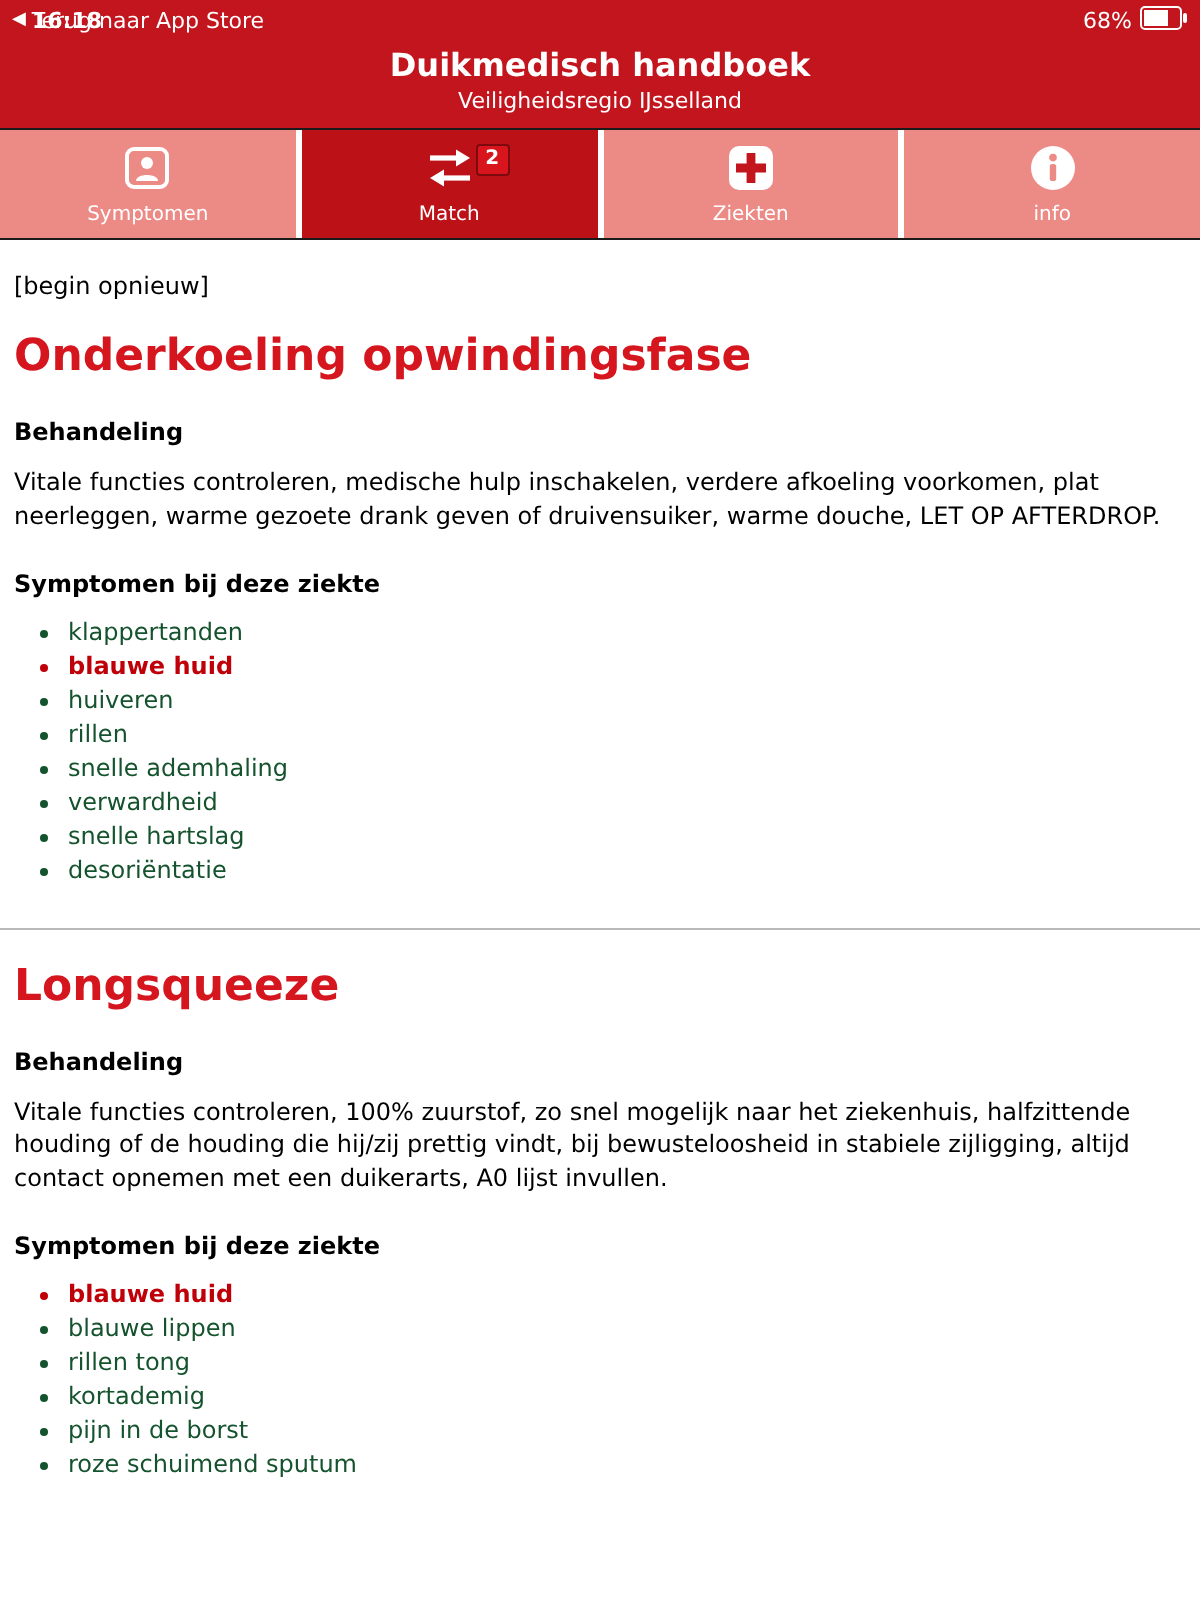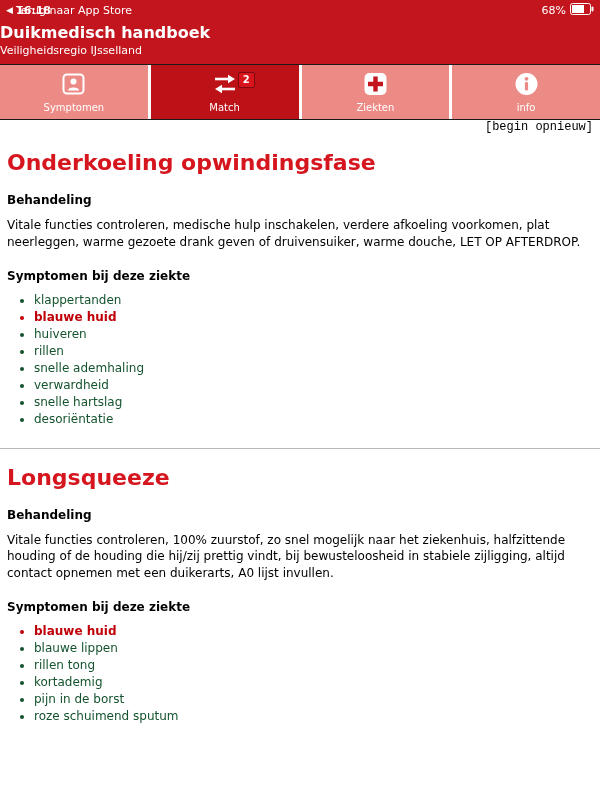--- a/index.html
+++ b/index.html
@@ -15,35 +15,35 @@
   .screen{width:600px;height:800px;background:#fff;margin:0 auto;overflow:hidden;display:flex;flex-direction:column;}
 
   
   .statusbar{height:20px;background:var(--primary-red);color:#fff;display:flex;align-items:center;justify-content:space-between;padding:0 6px;font-size:11px;position:relative;flex:0 0 auto;}
   .sb-left{display:flex;align-items:center;gap:3px;cursor:pointer;}
   .sb-back-icon{font-size:9px;line-height:1;}
   .sb-time{position:absolute;left:16px;right:0;text-align:left;font-weight:bold;pointer-events:none;}
   .sb-right{display:flex;align-items:center;gap:4px;z-index:1;}
 
   
-  .header{background:var(--primary-red);color:#fff;padding:3px 0 7px;flex:0 0 auto;}
+  .header{background:var(--primary-red);color:#fff;text-align:center;padding:3px 0 7px;flex:0 0 auto;}
   .header-title{font-size:16px;font-weight:bold;}
   .header-subtitle{font-size:11px;margin-top:2px;}
 
   
   .tabbar{display:flex;background:#fff;gap:3px;height:56px;border-top:1px solid #1a1a1a;border-bottom:1px solid #1a1a1a;flex:0 0 auto;}
   .tab{flex:1;background:var(--tab-pink);color:#fff;display:flex;flex-direction:column;align-items:center;justify-content:center;gap:5px;cursor:pointer;}
   .tab.active{background:var(--active-red);}
   .tab-icon-wrap{position:relative;height:26px;display:flex;align-items:center;}
   .tab-label{font-size:10px;}
   .tab-badge{position:absolute;right:-16px;top:1px;background:#d8141c;border:1px solid #7c0a0e;color:#fff;font-size:10px;font-weight:bold;padding:1px 4px;border-radius:2px;line-height:1.2;}
 
   
   .content{flex:1;background:#fff;padding:0 7px;overflow:hidden;}
-  .restart-link{text-align:right;font-size:12px;margin-top:0;cursor:pointer;font-family:Liberation Mono, monospace;}
+  .restart-link{text-align:left;font-size:12px;margin-top:16px;cursor:pointer;}
   .section-title{color:var(--heading-red);font-size:22px;font-weight:bold;margin:16px 0 6px;}
   .sub-heading{font-size:12px;font-weight:bold;margin:18px 0 10px;}
   .body-text{font-size:12px;line-height:1.4;margin:10px 0;color:#000;}
   ul.symptoms{margin:10px 0 22px;padding-left:27px;}
   ul.symptoms li{font-size:12px;margin:3px 0;color:#14532d;}
   ul.symptoms li.matched{color:var(--matched-red);font-weight:bold;}
   .divider{border:none;border-top:1px solid #b9b9b9;margin:4px -7px 0;}
 </style>
 </head>
 <body>

